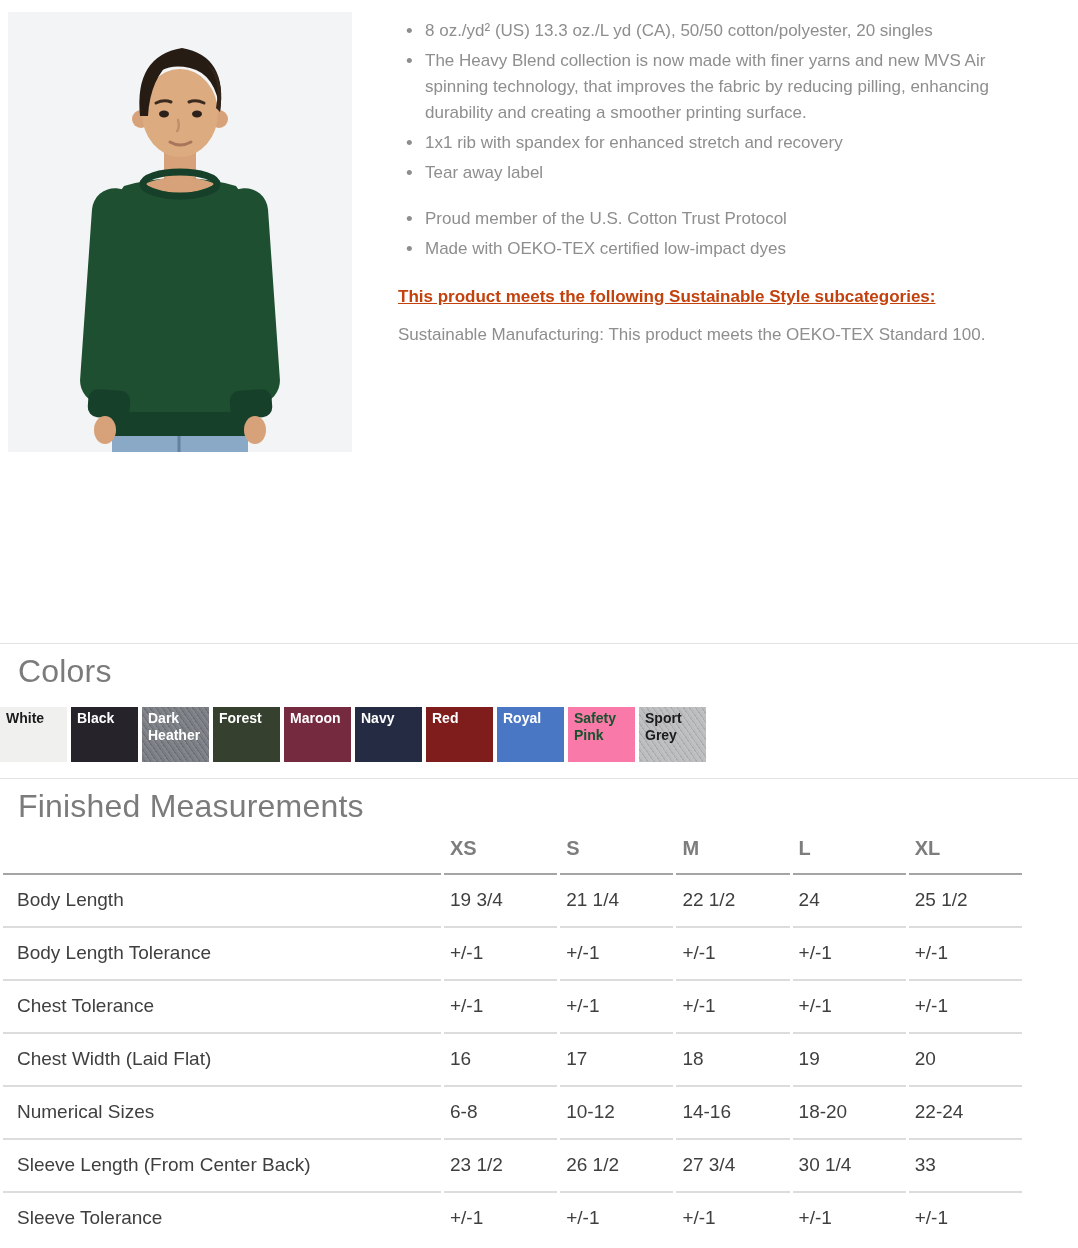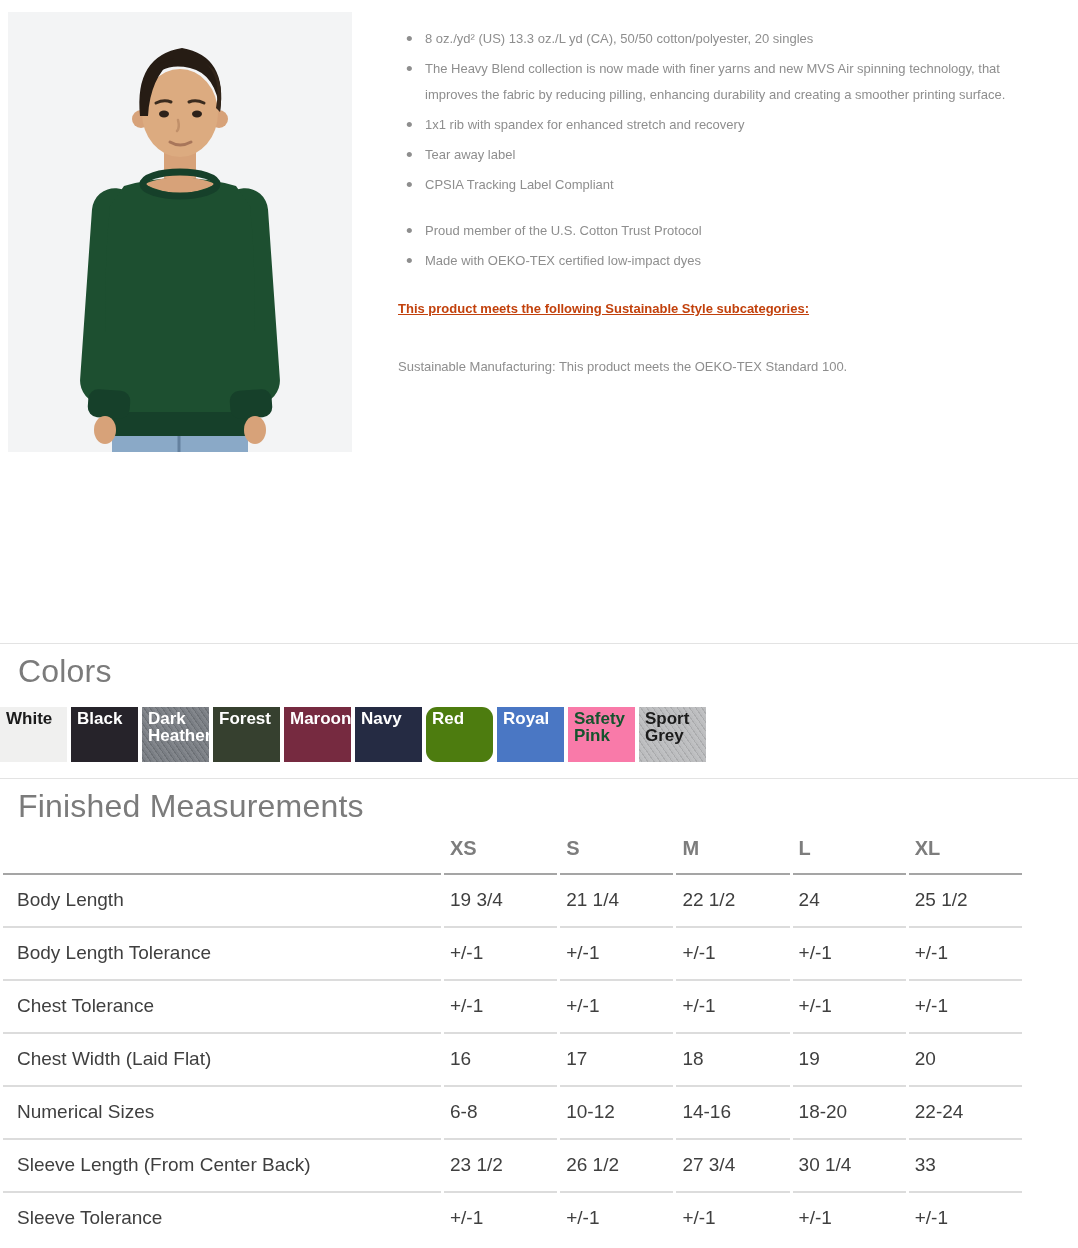--- a/index.html
+++ b/index.html
@@ -16,58 +16,58 @@
   .top-section { position: relative; height: 643px; }
 
   .photo {
     position: absolute; left: 8px; top: 12px;
     width: 344px; height: 440px;
     background: #f3f4f5;
   }
   .photo svg { display: block; }
 
   .details {
-    position: absolute; left: 398px; top: 26px;
+    position: absolute; left: 398px; top: 18px;
     width: 622px;
     color: #8e8e8e;
-    font-size: 13px; line-height: 26px;
+    font-size: 17px; line-height: 26px;
   }
   ul.feature-list { margin: 0; padding: 0; list-style: none; }
   ul.feature-list li { position: relative; padding-left: 27px; margin-bottom: 4px; }
   ul.feature-list li::before {
     content: "\2022";
     position: absolute; left: 8px; top: 0;
     color: #8e8e8e; font-size: 19px;
   }
   ul.sustain-list { margin: 20px 0 0 0; }
 
   .sustain-heading {
     margin: 22px 0 0 0;
     max-width: 580px;
     font-weight: bold;
     text-decoration: underline;
     color: #c2410c;
   }
-  .body-para { margin: 32px 0 0 0; }
+  .body-para { margin: 12px 0 0 0; }
   .body-para + .body-para { margin-top: 27px; }
 
   
   .section-colors { border-top: 1px solid #e3e3e3; }
   h2.section-title {
     margin: 9px 0 0 18px;
     font-size: 32px; font-weight: 400;
     color: #7b7b7b;
     letter-spacing: 0.2px;
   }
   .swatch-row { margin-top: 17px; display: flex; gap: 4px; }
   .swatch {
     position: relative;
     width: 67px; height: 55px;
     padding: 3px 16px 0 6px;
-    font-size: 17px; font-weight: bold; line-height: 17px;
+    font-size: 14px; font-weight: bold; line-height: 17px;
     overflow: hidden;
   }
   .swatch .swatch-label { position: relative; z-index: 2; }
   .swatch.heather::after {
     content: "";
     position: absolute; inset: 0; z-index: 1;
     background: repeating-linear-gradient(55deg,
       rgba(255,255,255,0.10) 0 2px,
       rgba(0,0,0,0.08) 2px 3px,
       rgba(255,255,255,0.04) 3px 5px);
@@ -143,21 +143,20 @@
       <path d="M162 130 Q172 136 183 130" stroke="#a8765a" stroke-width="3" fill="none" stroke-linecap="round"></path>
     </svg>
   </div>
 
   <div class="details">
     <ul class="feature-list">
       <li>8 oz./yd² (US) 13.3 oz./L yd (CA), 50/50 cotton/polyester, 20 singles</li>
       <li>The Heavy Blend collection is now made with finer yarns and new MVS Air spinning technology, that improves the fabric by reducing pilling, enhancing durability and creating a smoother printing surface.</li>
       <li>1x1 rib with spandex for enhanced stretch and recovery</li>
       <li>Tear away label</li>
-      <li>CPSIA Tracking Label Compliant</li>
     </ul>
     <ul class="feature-list sustain-list">
       <li>Proud member of the U.S. Cotton Trust Protocol</li>
       <li>Made with OEKO-TEX certified low-impact dyes</li>
     </ul>
     <p class="sustain-heading">This product meets the following Sustainable Style subcategories:</p>
     <p class="body-para">Sustainable Manufacturing: This product meets the OEKO-TEX Standard 100.</p>
   </div>
 </div>
 
@@ -175,21 +174,21 @@
     </div>
     <div class="swatch" style="background-color: rgb(54, 64, 47); color: rgb(255, 255, 255);">
       <span class="swatch-label">Forest</span>
     </div>
     <div class="swatch" style="background-color: rgb(118, 42, 64); color: rgb(255, 255, 255);">
       <span class="swatch-label">Maroon</span>
     </div>
     <div class="swatch" style="background-color: rgb(37, 43, 67); color: rgb(255, 255, 255);">
       <span class="swatch-label">Navy</span>
     </div>
-    <div class="swatch" style="background-color: #4d7c0f; color: rgb(255, 255, 255); border-radius: 11px;">
+    <div class="swatch" style="background-color: #7f1d1d; color: rgb(255, 255, 255);">
       <span class="swatch-label">Red</span>
     </div>
     <div class="swatch" style="background-color: rgb(74, 119, 196); color: rgb(255, 255, 255);">
       <span class="swatch-label">Royal</span>
     </div>
     <div class="swatch" style="background-color: rgb(249, 122, 169); color: #14532d;">
       <span class="swatch-label">Safety Pink</span>
     </div>
     <div class="swatch heather" style="background-color: rgb(185, 186, 188); color: rgb(27, 27, 27);">
       <span class="swatch-label">Sport Grey</span>

